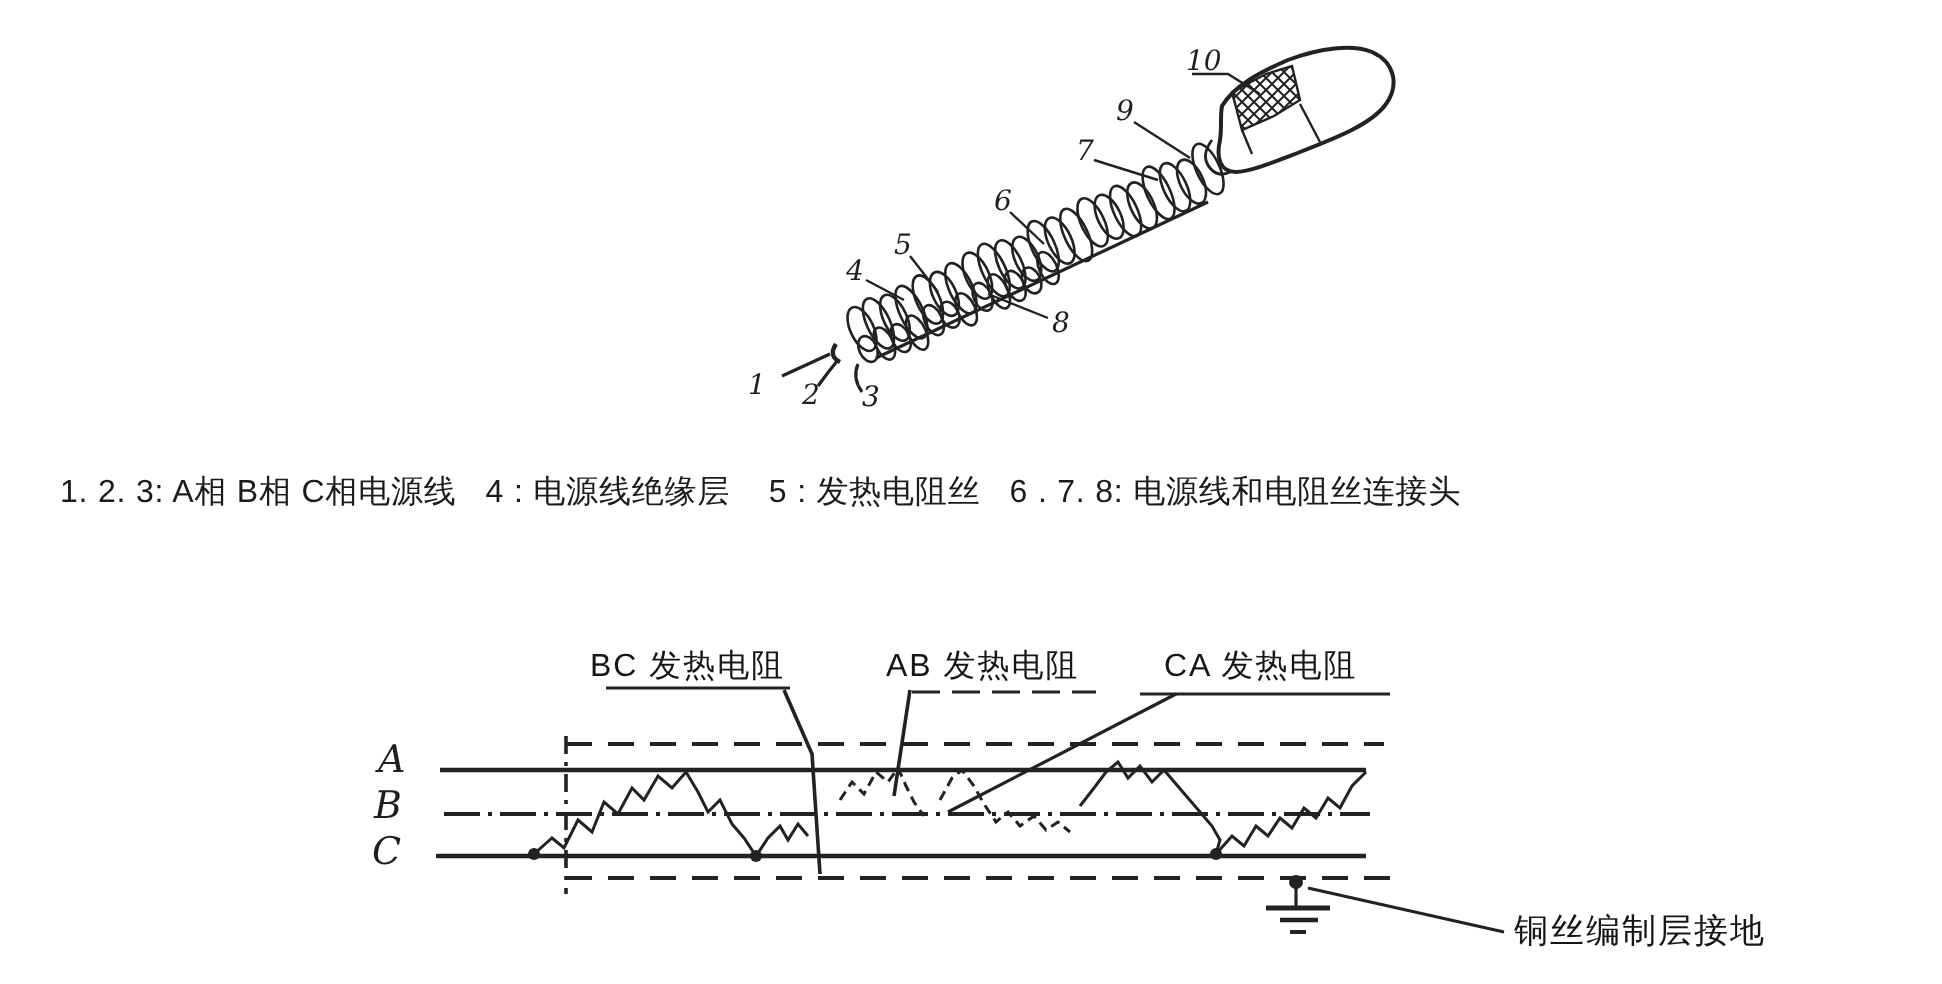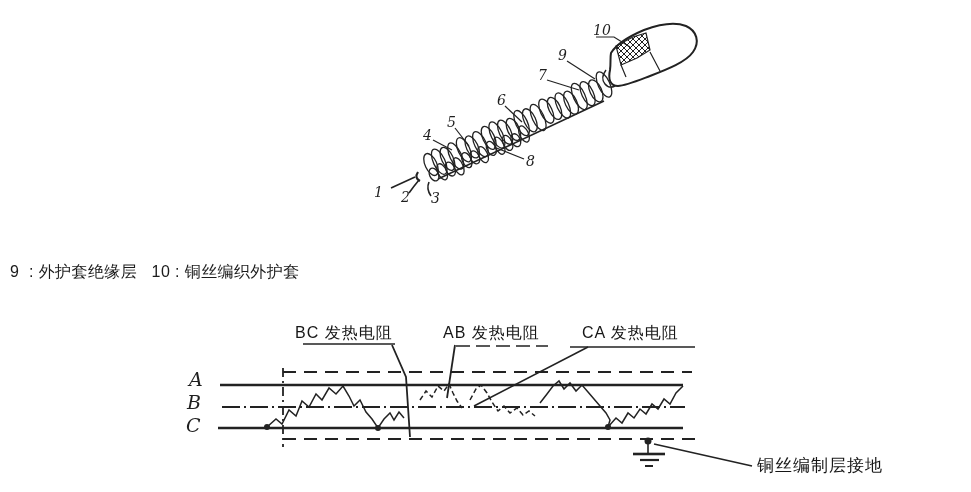--- a/index.html
+++ b/index.html
@@ -165,14 +165,14 @@
         <path d="M648,441 V453" stroke-width="1.6"></path>
         <path d="M633,454 H665" stroke-width="2.6"></path>
         <path d="M640,460 H659" stroke-width="2.2"></path>
         <path d="M645,466 H653" stroke-width="2"></path>
         <path d="M654,444 L752,466" stroke-width="1.6"></path>
       </g>
       <text class="glabel" x="757" y="471">铜丝编制层接地</text>
     </g>
   </svg>
 
-  <div class="caption cap2">9  : 外护套绝缘层   10 : 铜丝编织外护套</div>
+  <div class="caption cap1">1. 2. 3: A相 B相 C相电源线   4 : 电源线绝缘层    5 : 发热电阻丝   6 . 7. 8: 电源线和电阻丝连接头</div>
 </div>
 
 </body></html>

